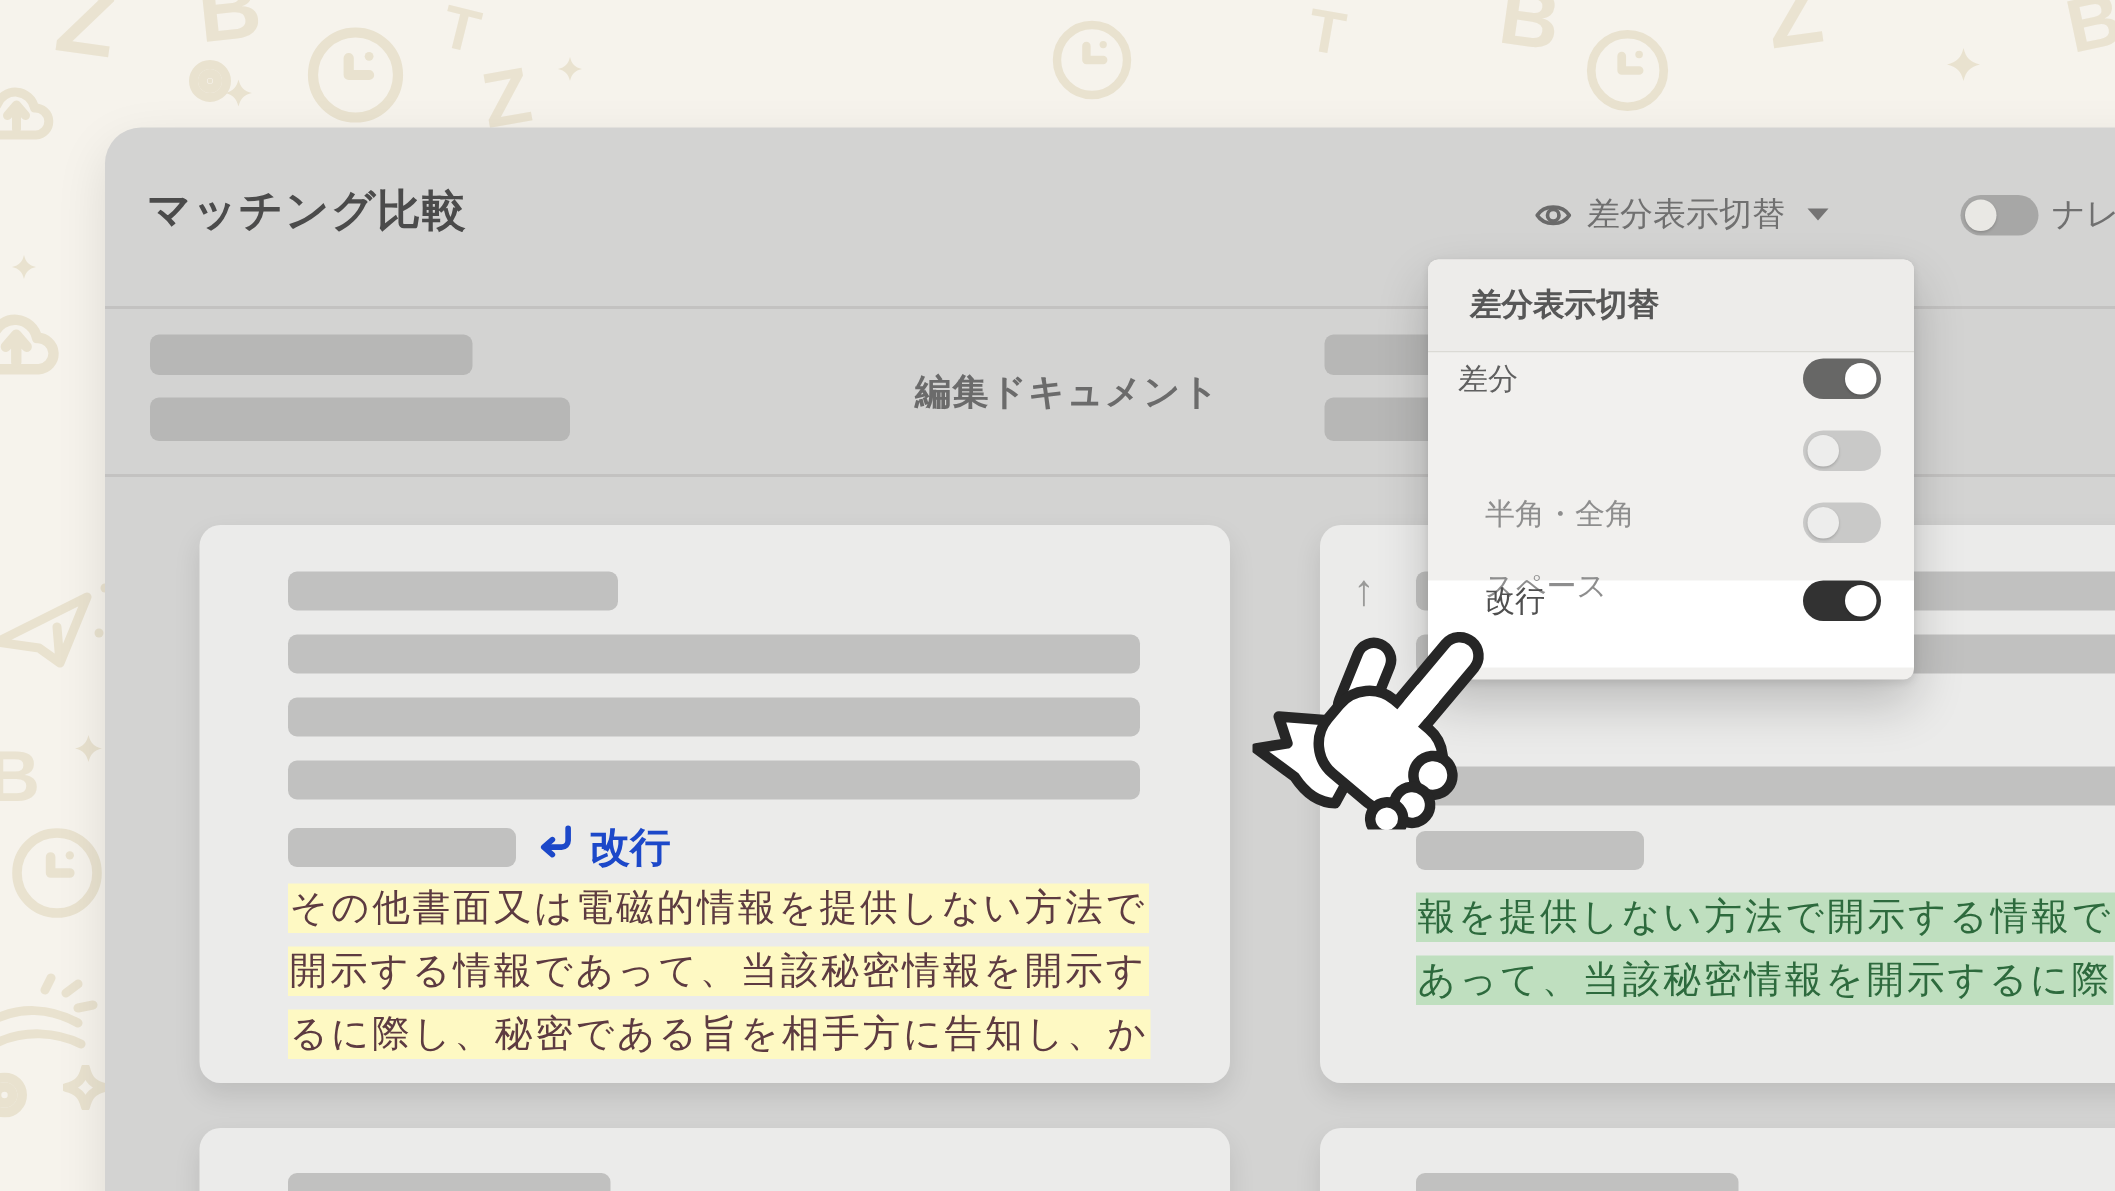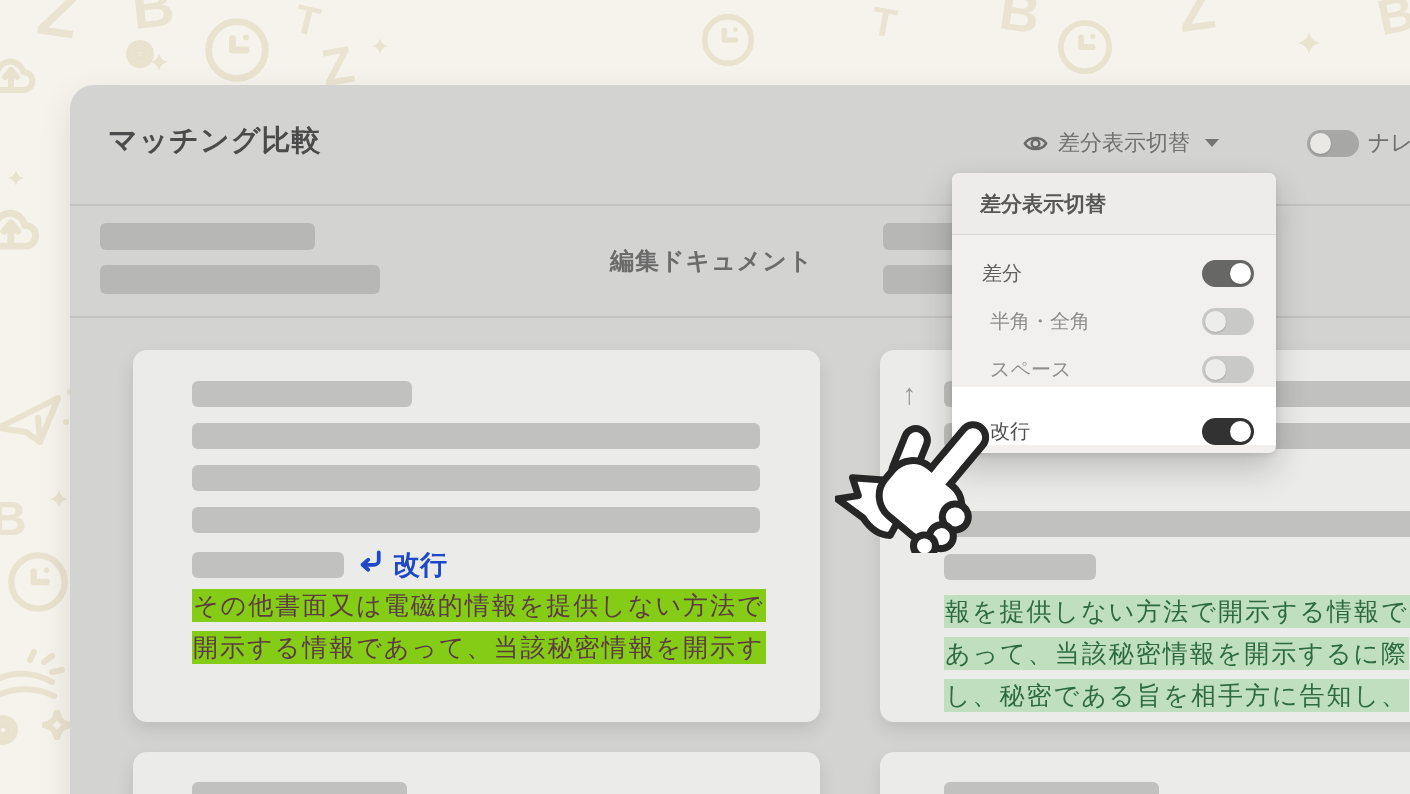--- a/index.html
+++ b/index.html
@@ -15,50 +15,50 @@
   .pat svg { display:block; }
   .pat svg * { stroke:#e9e2cf; fill:none; stroke-width:6; stroke-linecap:round; stroke-linejoin:round; }
   .pat svg .fil { fill:#e9e2cf; stroke:none; }
 
   
   .main-card {
     position:absolute; left:70px; top:85px; width:1400px; height:780px;
     background:#d3d3d2; border-radius:24px; z-index:1;
     box-shadow:0 12px 34px rgba(0,0,0,.10);
   }
-  .page-title { position:absolute; left:38px; top:36px; font-size:29px; font-weight:bold; color:#4b4b4b; letter-spacing:1px; }
+  .page-title { position:absolute; left:28px; top:36px; font-size:29px; font-weight:bold; color:#4b4b4b; letter-spacing:1px; }
 
   .hdr-group { position:absolute; top:43px; display:flex; align-items:center; gap:9px; color:#707070; font-size:22px; cursor:pointer; }
   .hdr-group svg { display:block; }
   .caret-down { width:0; height:0; border-left:7px solid transparent; border-right:7px solid transparent; border-top:8px solid #757474; margin-left:6px; }
 
   .divider { position:absolute; left:0; width:1400px; height:2px; background:#c3c2c1; }
 
   .bar { position:absolute; background:#b7b7b6; border-radius:6px; }
   .center-label { position:absolute; left:540px; top:160px; font-size:24px; font-weight:bold; color:#6b6b6b; letter-spacing:1px; }
 
   
   .doc-card { position:absolute; background:#ebebea; border-radius:14px; box-shadow:0 8px 18px rgba(0,0,0,.10); }
   .doc-bar { position:absolute; background:#c1c1c0; border-radius:6px; }
   .hl { position:absolute; height:33px; line-height:33px; font-size:25px; letter-spacing:2px; white-space:nowrap; padding:0 1px; }
-  .hl.del { background:#84cc16; color:#5d3b41; }
+  .hl.del { background:#fef9c3; color:#5d3b41; }
   .hl.ins { background:#bfdfbf; color:#2d6a3d; }
   .lb-marker { position:absolute; display:flex; align-items:center; gap:8px; color:#1c48c9; font-size:27px; font-weight:bold; }
   .up-arrow { position:absolute; font-size:29px; color:#9a9a99; font-weight:bold; }
 
   
   .dropdown {
     position:absolute; left:952px; top:173px; width:324px; z-index:40;
     background:#f1f0ee; border-radius:7px;
     box-shadow:0 16px 34px rgba(0,0,0,.20), 0 2px 6px rgba(0,0,0,.10);
   }
   .dd-header { height:62px; line-height:62px; padding:0 28px; font-size:21px; font-weight:bold; color:#575757;
     background:#edecea; border-radius:7px 7px 0 0; border-bottom:1px solid #dbdad5; }
   .dd-body { padding:4px 0 8px 0; }
-  .dd-row { height:48px; display:flex; align-items:flex-end; justify-content:space-between; padding:0 22px 0 30px; cursor:pointer; }
+  .dd-row { height:48px; display:flex; align-items:flex-start; justify-content:space-between; padding:0 22px 0 20px; cursor:pointer; }
   .dd-row .dd-label { font-size:20px; color:#606060; }
   .dd-row.sub { padding-left:38px; }
   .dd-row.sub .dd-label { color:#8e8e8e;margin-top:42px; }
   .dd-row.active { height:58px; margin-top:4px; background:#ffffff; padding-left:38px; }
   .dd-row.active .dd-label { color:#4f4f4f; }
 
   
   .toggle { position:relative; width:52px; height:27px; border-radius:14px; flex:0 0 auto; cursor:pointer; }
   .toggle .knob { position:absolute; top:3px; width:21px; height:21px; border-radius:50%; background:#ffffff; box-shadow:0 1px 2px rgba(0,0,0,.18); }
   .toggle.off .knob { left:3px; }
@@ -236,31 +236,31 @@
       <span>
         <svg width="30" height="30" viewBox="0 0 24 24" fill="none" stroke="#1c48c9" stroke-width="3" stroke-linecap="round" stroke-linejoin="round">
           <path d="M19 5 v6.5 a3.5 3.5 0 0 1 -3.5 3.5 H6.8"></path>
             <path d="M10.6 11 L6 15 L10.6 19"></path>
         </svg>
       </span>
       <span>改行</span>
     </div>
     <div class="hl del" style="left:59px;top:239px">その他書面又は電磁的情報を提供しない方法で</div>
     <div class="hl del" style="left:59px;top:281px">開示する情報であって、当該秘密情報を開示す</div>
+    <div class="hl del" style="left:59px;top:323px">るに際し、秘密である旨を相手方に告知し、か</div>
   </div>
 
   <div class="doc-card" style="left:810px;top:265px;width:600px;height:372px">
     <div class="up-arrow" style="left:22px;top:28px">↑</div>
     <div class="doc-bar" style="left:64px;top:31px;width:500px;height:26px"></div>
     <div class="doc-bar" style="left:64px;top:73px;width:500px;height:26px"></div>
     <div class="doc-bar" style="left:64px;top:161px;width:500px;height:26px"></div>
     <div class="doc-bar" style="left:64px;top:204px;width:152px;height:26px"></div>
     <div class="hl ins" style="left:64px;top:245px">報を提供しない方法で開示する情報で</div>
     <div class="hl ins" style="left:64px;top:287px">あって、当該秘密情報を開示するに際</div>
-    <div class="hl ins" style="left:64px;top:329px">し、秘密である旨を相手方に告知し、</div>
   </div>
 
   <div class="doc-card" style="left:63px;top:667px;width:687px;height:180px">
     <div class="doc-bar" style="left:59px;top:30px;width:215px;height:26px"></div>
   </div>
   <div class="doc-card" style="left:810px;top:667px;width:600px;height:180px">
     <div class="doc-bar" style="left:64px;top:30px;width:215px;height:26px"></div>
   </div>
 </div>
 

